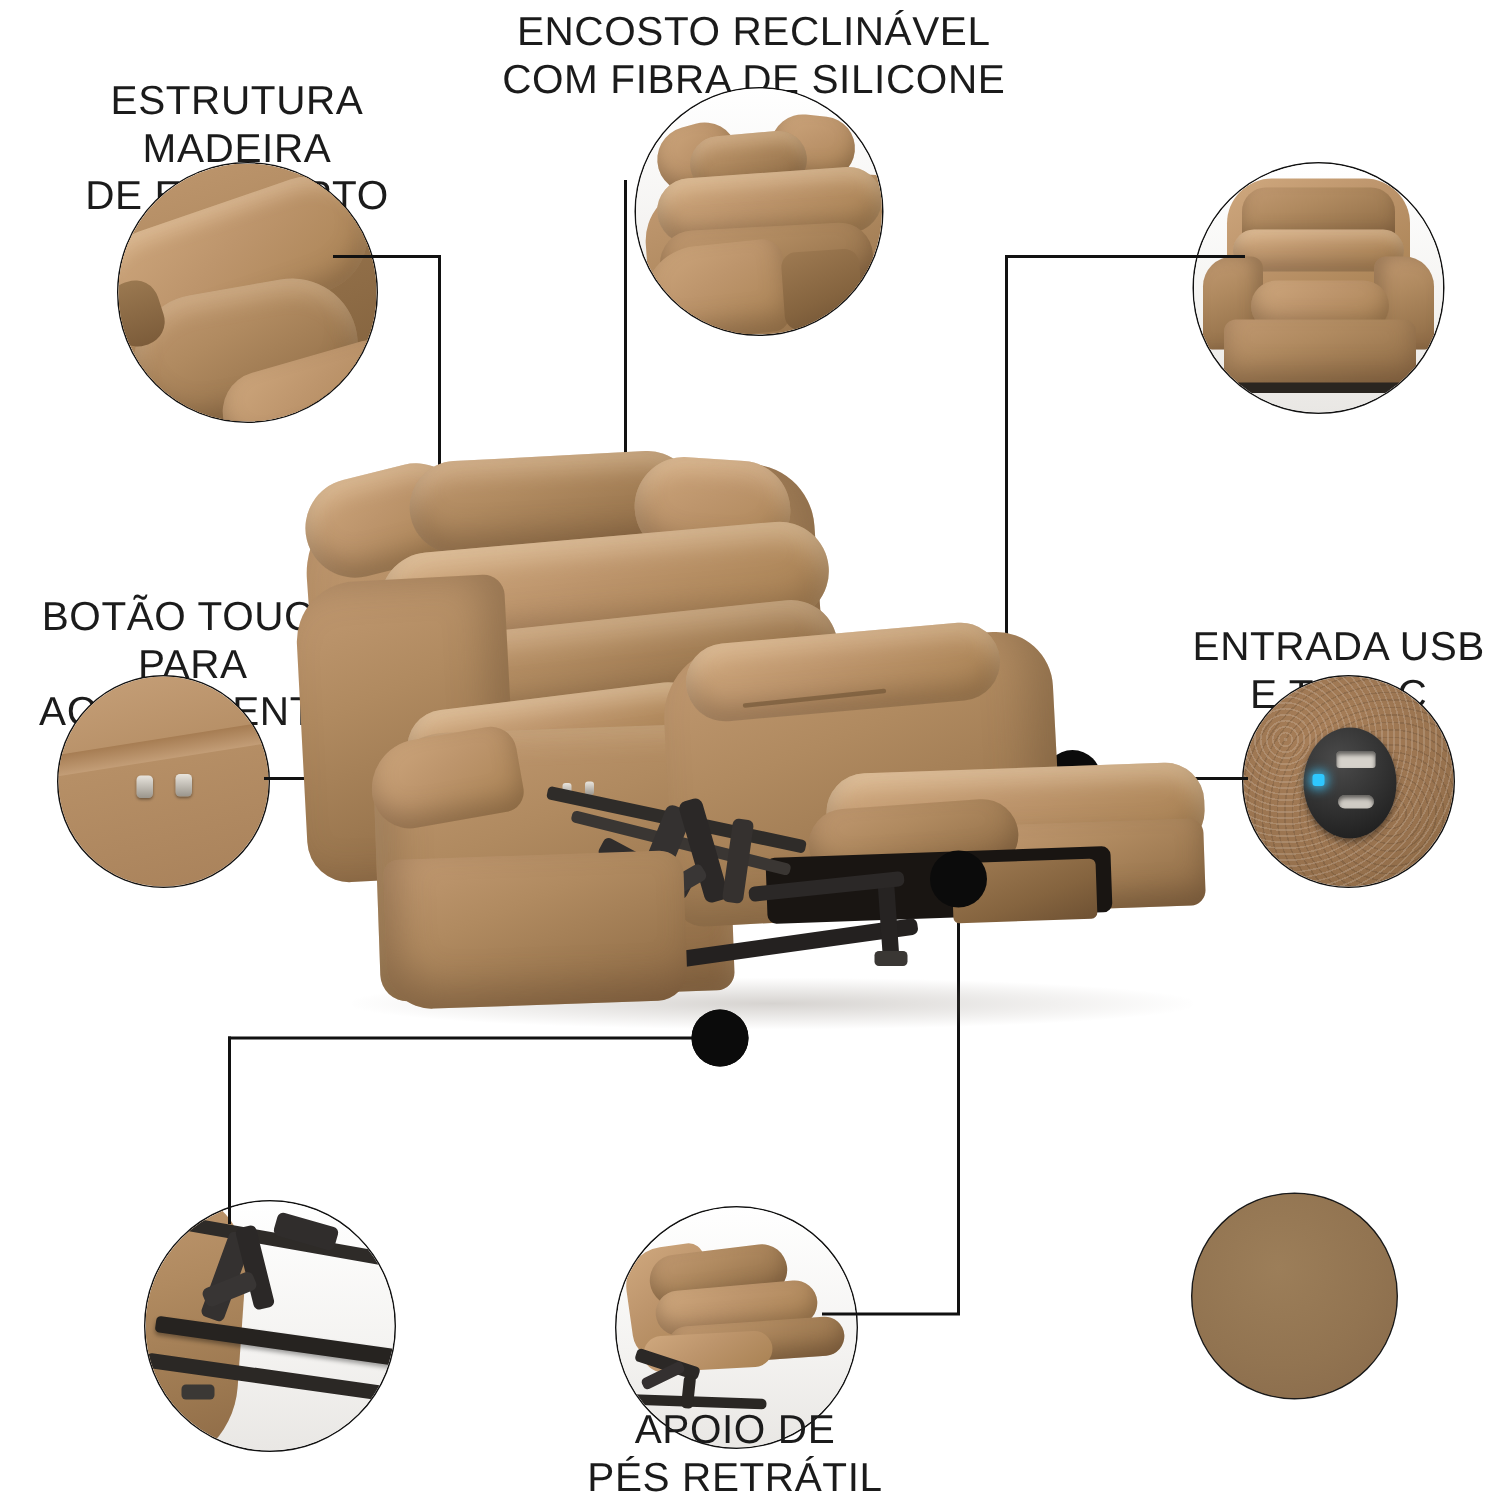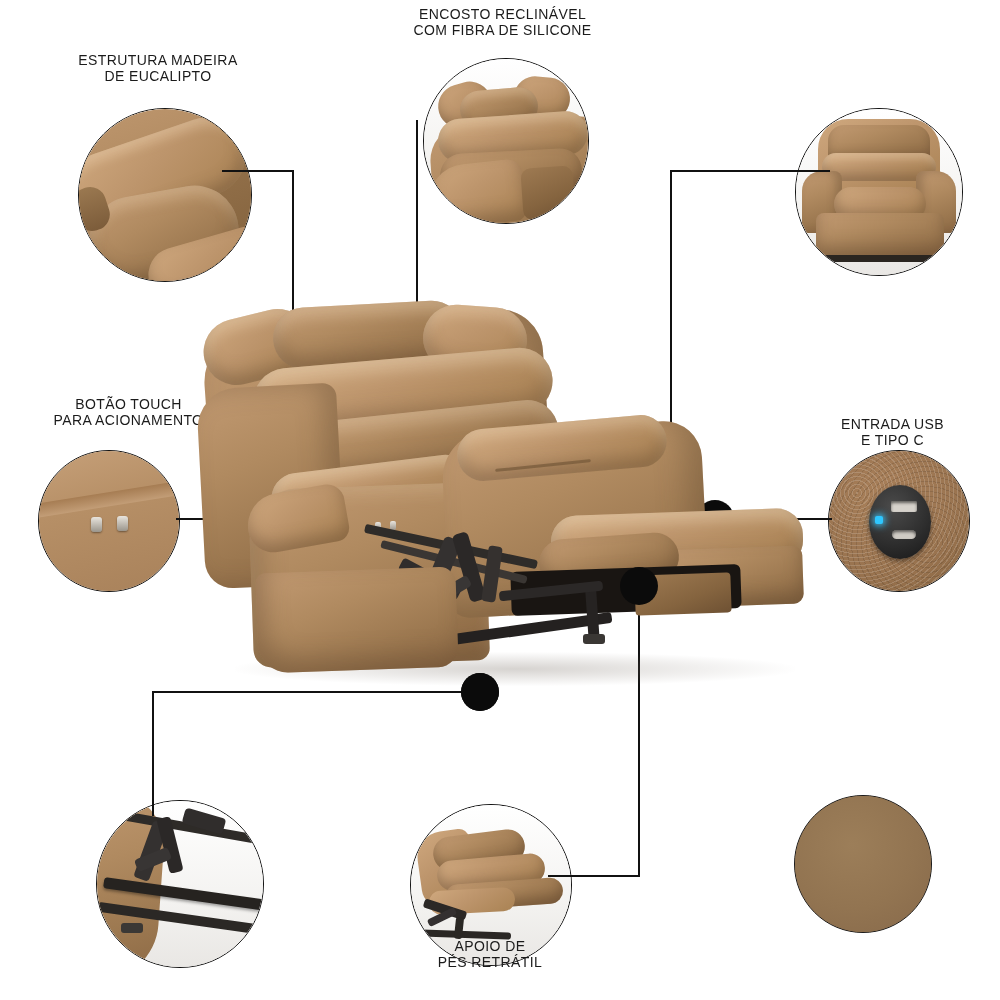--- a/index.html
+++ b/index.html
@@ -10,21 +10,21 @@
     overflow:hidden;
     position:relative;
   }
   .stage{position:absolute;inset:0;width:1000px;height:1000px;}
 
   
   .label{
     position:absolute;
     text-align:center;
     color:#1b1b1b;
-    font-size:14px;
+    font-size:27px;
     line-height:1.17;
     letter-spacing:0.4px;
     font-weight:400;
     white-space:pre-line;
     text-transform:uppercase;
     font-stretch:semi-condensed;
   }
 
   
   .line{position:absolute;background:#111;}

